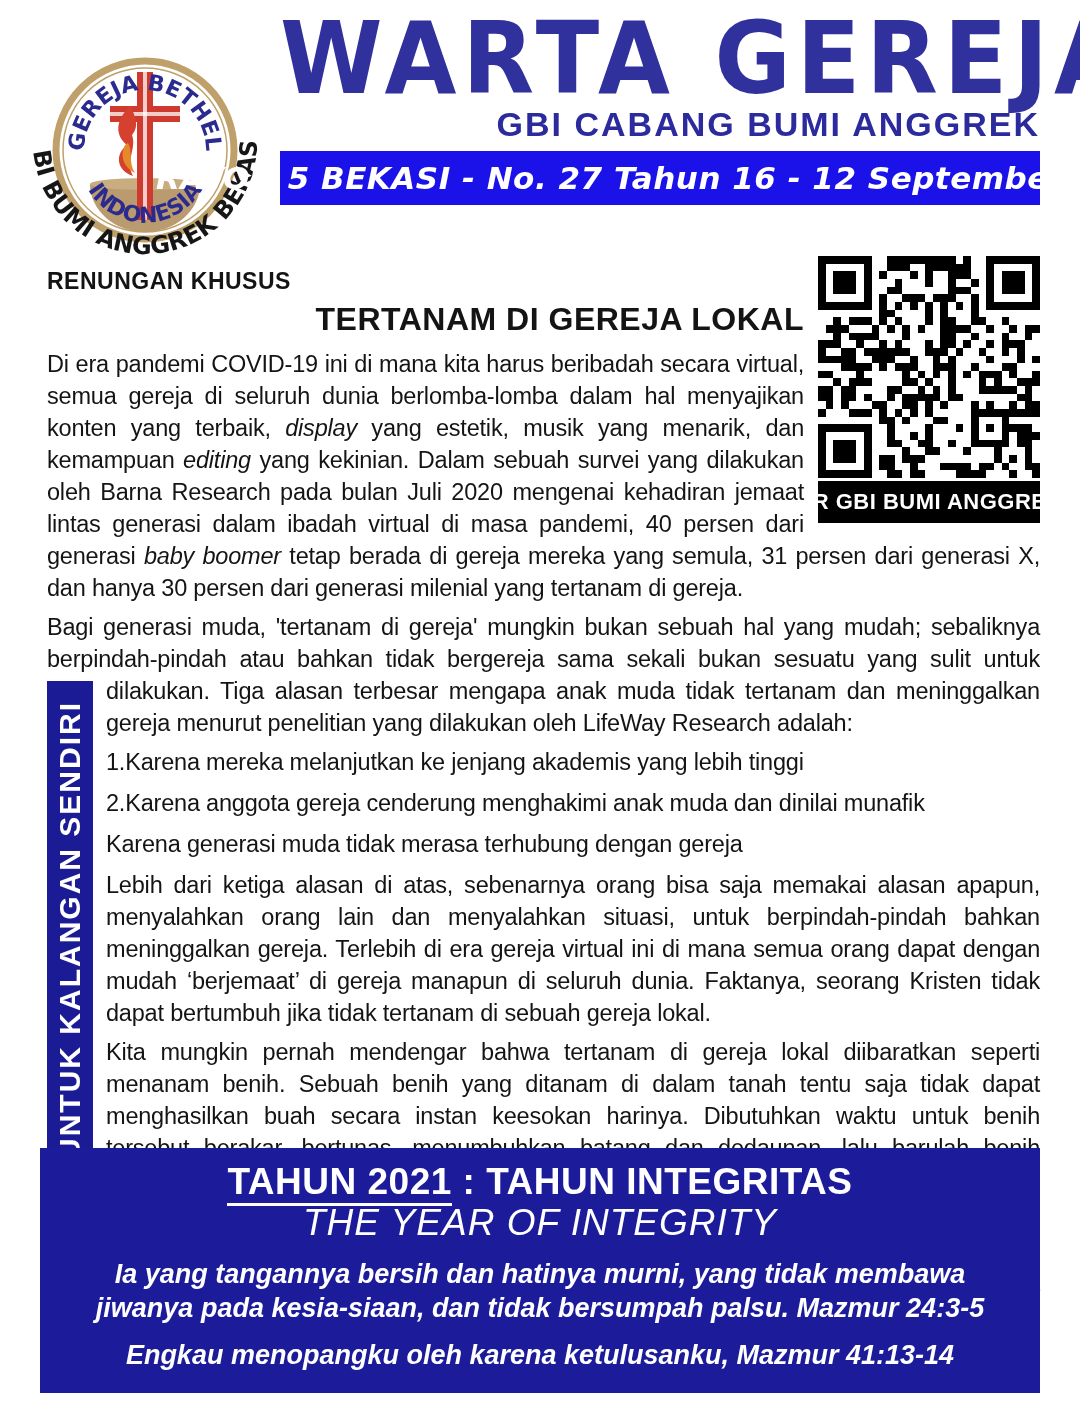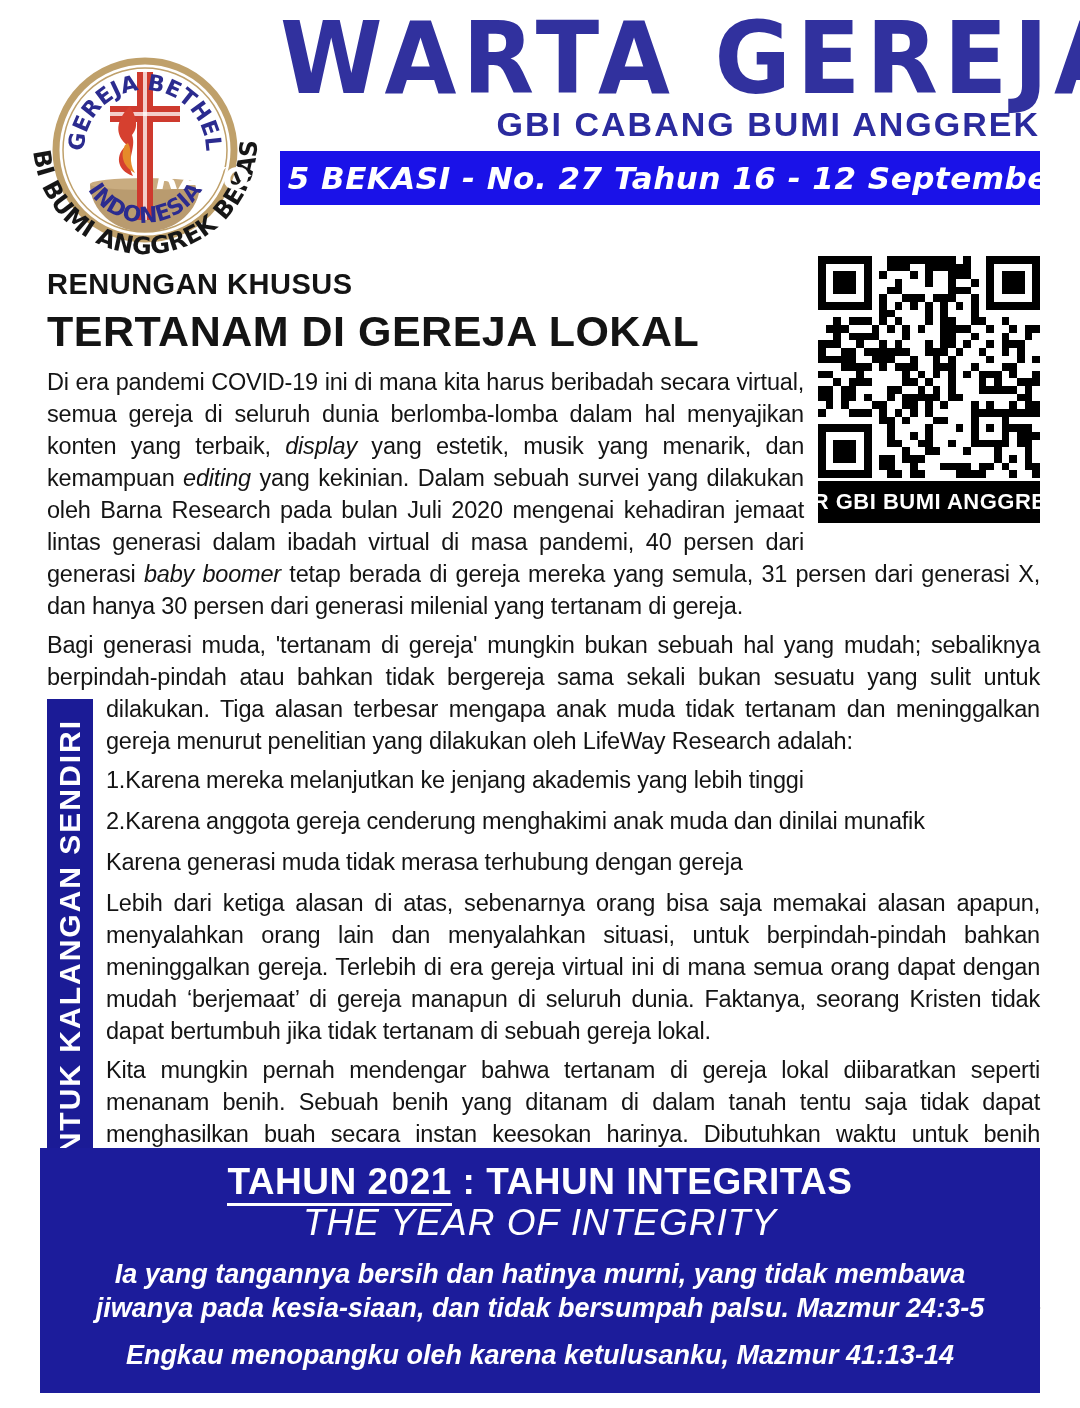--- a/index.html
+++ b/index.html
@@ -32,23 +32,23 @@
   }
   
   .content { padding:2px 40px 0 47px; }
   .qr-block { float:right; width:222px; margin:2px 0 10px 14px; }
   .qr-svg { display:block; width:222px; height:222px; background:#fff; }
   .qr-caption {
     margin-top:3px; background:#000; color:#fff; height:42px;
     display:flex; align-items:center; justify-content:center;
     font-weight:bold; font-size:22px; letter-spacing:0.5px; white-space:nowrap;
   }
-  .kicker { font-size:29px; font-weight:600; letter-spacing:0.5px; margin:14px 0 6px; }
+  .kicker { font-size:23px; font-weight:600; letter-spacing:0.5px; margin:14px 0 6px; }
   .article-title {
-    font-size:43px; font-weight:600; text-align:left;
+    font-size:32px; font-weight:600; text-align:right;
     letter-spacing:0.5px; margin:4px 0 10px;
   }
   .para {
     font-size:23.5px; line-height:32px; text-align:justify;
     letter-spacing:-0.2px; margin-bottom:7px;
   }
   .para i { font-style:italic; }
   .list-line { margin-bottom:9px; text-align:left; }
   .sidebar {
     float:left; display:block; width:46px; height:498px;

